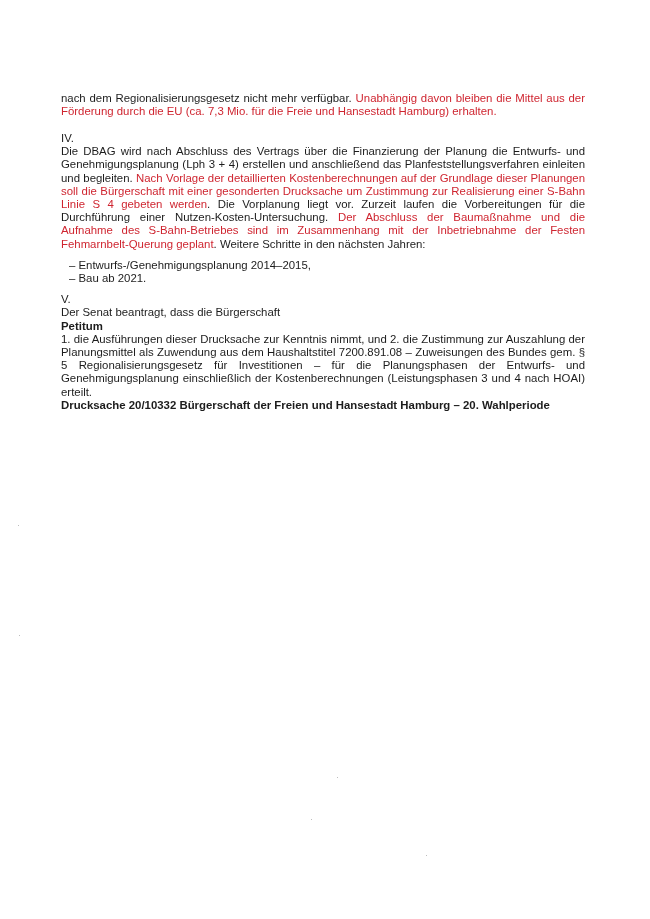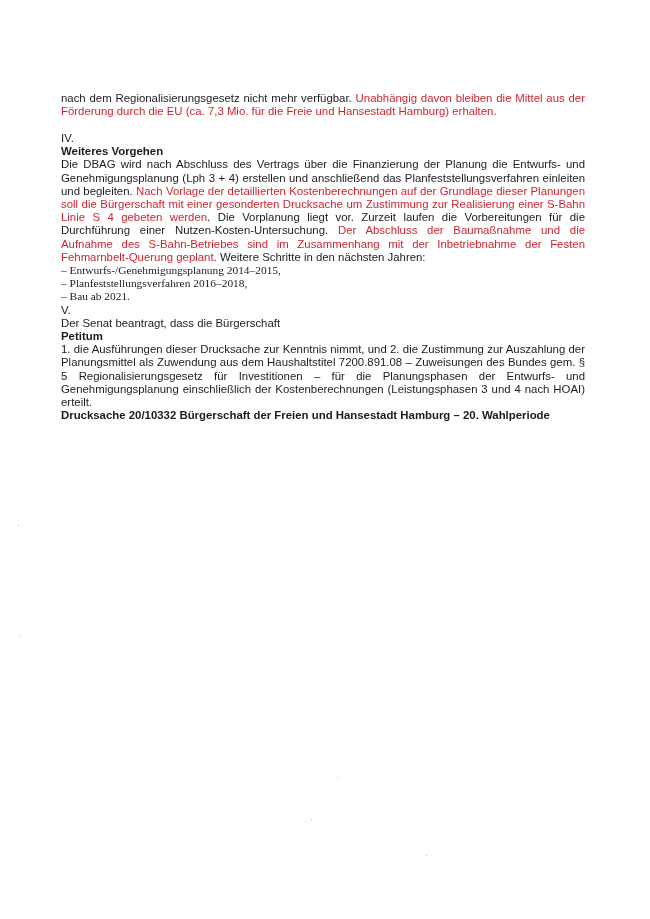--- a/index.html
+++ b/index.html
@@ -26,45 +26,43 @@
     }
     .p {
       margin: 0;
       text-align: justify;
       hyphens: manual;
     }
     .p.left { text-align: left; }
     .gap { height: 13.5px; }
     .hl { color: #cf2530; }
     .bold { font-weight: bold; }
-    .list { margin: 0; padding: 0; list-style: none; font-family: Liberation Serif, serif; }
+    .list { margin: 8px; padding: 0; list-style: none; }
     .list li { margin: 0; padding: 0; }
     .speck {
       position: absolute;
       width: 1px; height: 1px;
       background: #bdbdbd;
     }
   </style>
 </head>
 <body>
 
 <div class="page">
 
   <p class="p"><span>nach dem Regionalisierungsgesetz nicht mehr verfügbar. </span><span class="hl">Unabhängig davon bleiben die Mittel aus der Förderung durch die EU (ca. 7,3 Mio. für die Freie und Hansestadt Hamburg) erhalten.</span></p>
 
   <div class="gap"></div>
 
   <p class="p left">IV.</p>
-  <p class="p left bold">Weiteres Vorgehen</p>
 
   <p class="p"><span>Die DBAG wird nach Abschluss des Vertrags über die Finanzierung der Planung die Entwurfs- und Genehmigungsplanung (Lph 3 + 4) erstellen und anschließend das Planfeststellungsverfahren einleiten und begleiten. </span><span class="hl">Nach Vorlage der detaillierten Kostenberechnungen auf der Grundlage dieser Planungen soll die Bürgerschaft mit einer gesonderten Drucksache um Zustimmung zur Realisierung einer S-Bahn Linie S 4 gebeten werden</span><span>. Die Vorplanung liegt vor. Zurzeit laufen die Vorbereitungen für die Durchführung einer Nut­zen-Kosten-Untersuchung. </span><span class="hl">Der Abschluss der Baumaßnahme und die Aufnahme des S-Bahn-Betriebes sind im Zusammenhang mit der Inbetriebnahme der Festen Fehmarnbelt-Querung geplant</span><span>. Weitere Schritte in den nächsten Jahren:</span></p>
 
   <ul class="list">
     <li>– Entwurfs-/Genehmigungsplanung 2014–2015,</li>
-    <li>– Planfeststellungsverfahren 2016–2018,</li>
     <li>– Bau ab 2021.</li>
   </ul>
 
   <p class="p left">V.</p>
   <p class="p left">Der Senat beantragt, dass die Bürgerschaft</p>
   <p class="p left bold">Petitum</p>
   <p class="p">1. die Ausführungen dieser Drucksache zur Kenntnis nimmt, und 2. die Zustimmung zur Auszahlung der Planungsmittel als Zuwendung aus dem Haushaltstitel 7200.891.08 – Zuweisungen des Bundes gem. § 5 Regionalisierungsgesetz für Investitionen – für die Planungsphasen der Entwurfs- und Genehmigungspla­nung einschließlich der Kostenberechnungen (Leistungsphasen 3 und 4 nach HOAI) erteilt.</p>
 
   <p class="p left bold">Drucksache 20/10332 Bürgerschaft der Freien und Hansestadt Hamburg – 20. Wahlperiode</p>
 </div>

